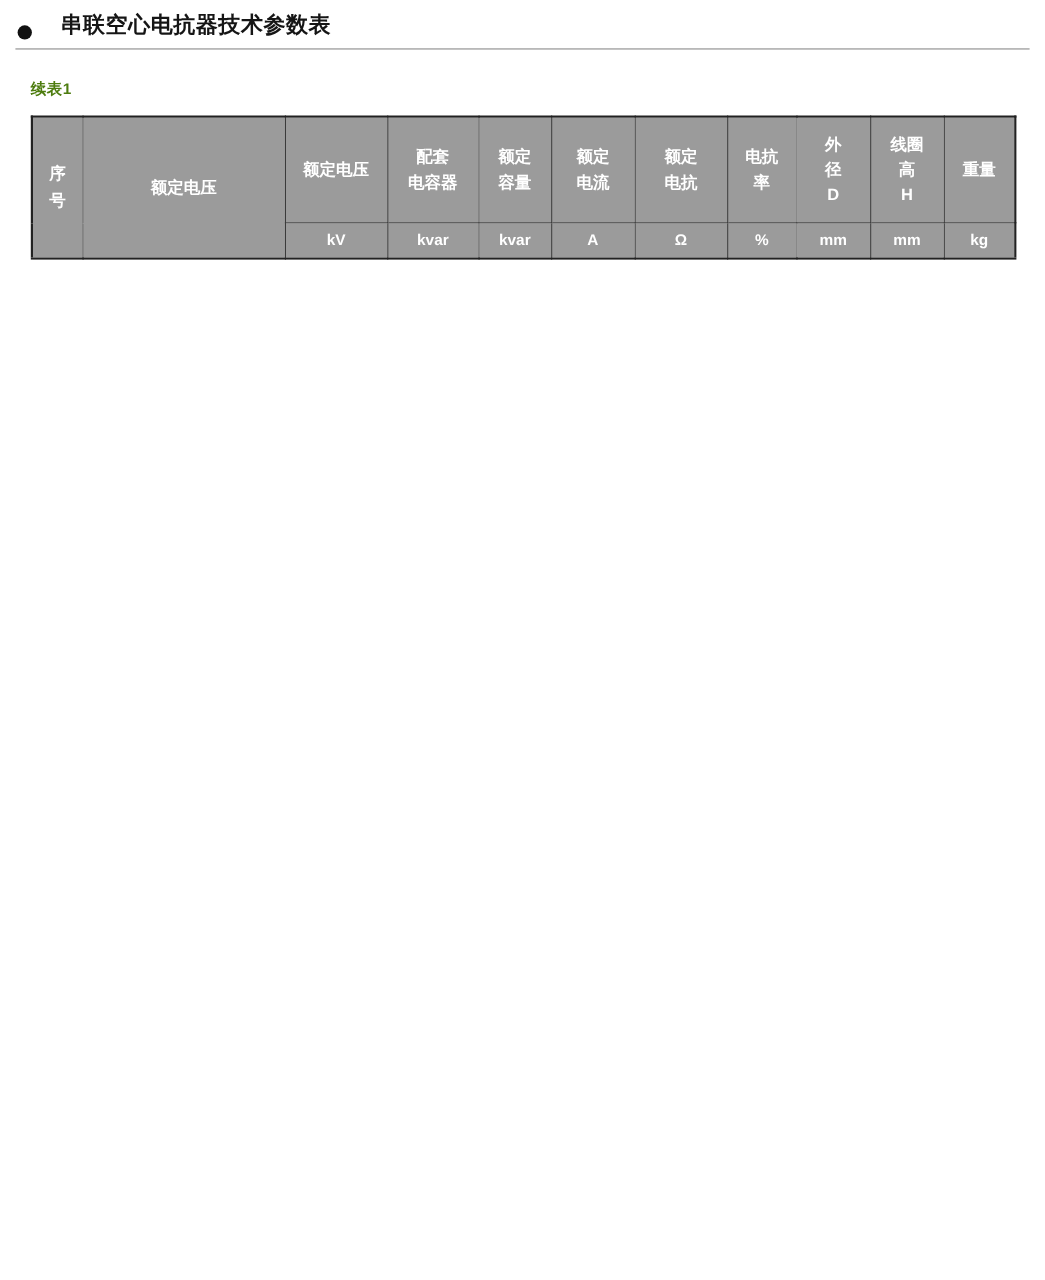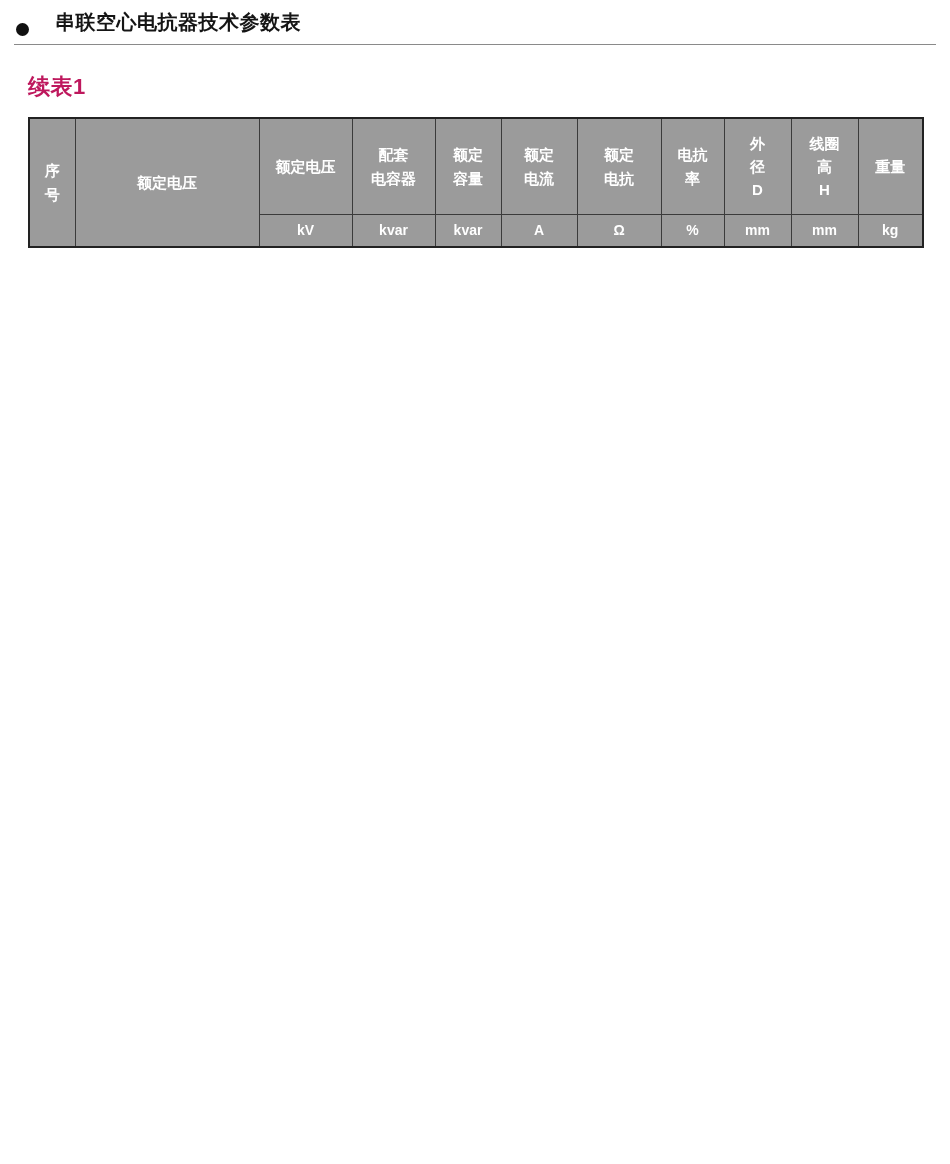--- a/index.html
+++ b/index.html
@@ -19,21 +19,21 @@
   }
   .bullet {
     width:13px; height:13px; border-radius:50%;
     background:#111; flex:0 0 auto;
   }
   .title-rule {
     height:1px; background:#8a8a8a; margin:3px 14px 0 14px;
   }
   .subtitle {
     margin:27px 0 15px 28px;
-    font-size:22px; font-weight:bold; color:#be185d;
+    font-size:14px; font-weight:bold; color:#4d7c0f;
     letter-spacing:0.5px;
   }
   table.params {
     border-collapse:collapse;
     table-layout:fixed;
     margin-left:28px;
     width:894px;
     border:2px solid #222;
   }
   .params th, .params td {

